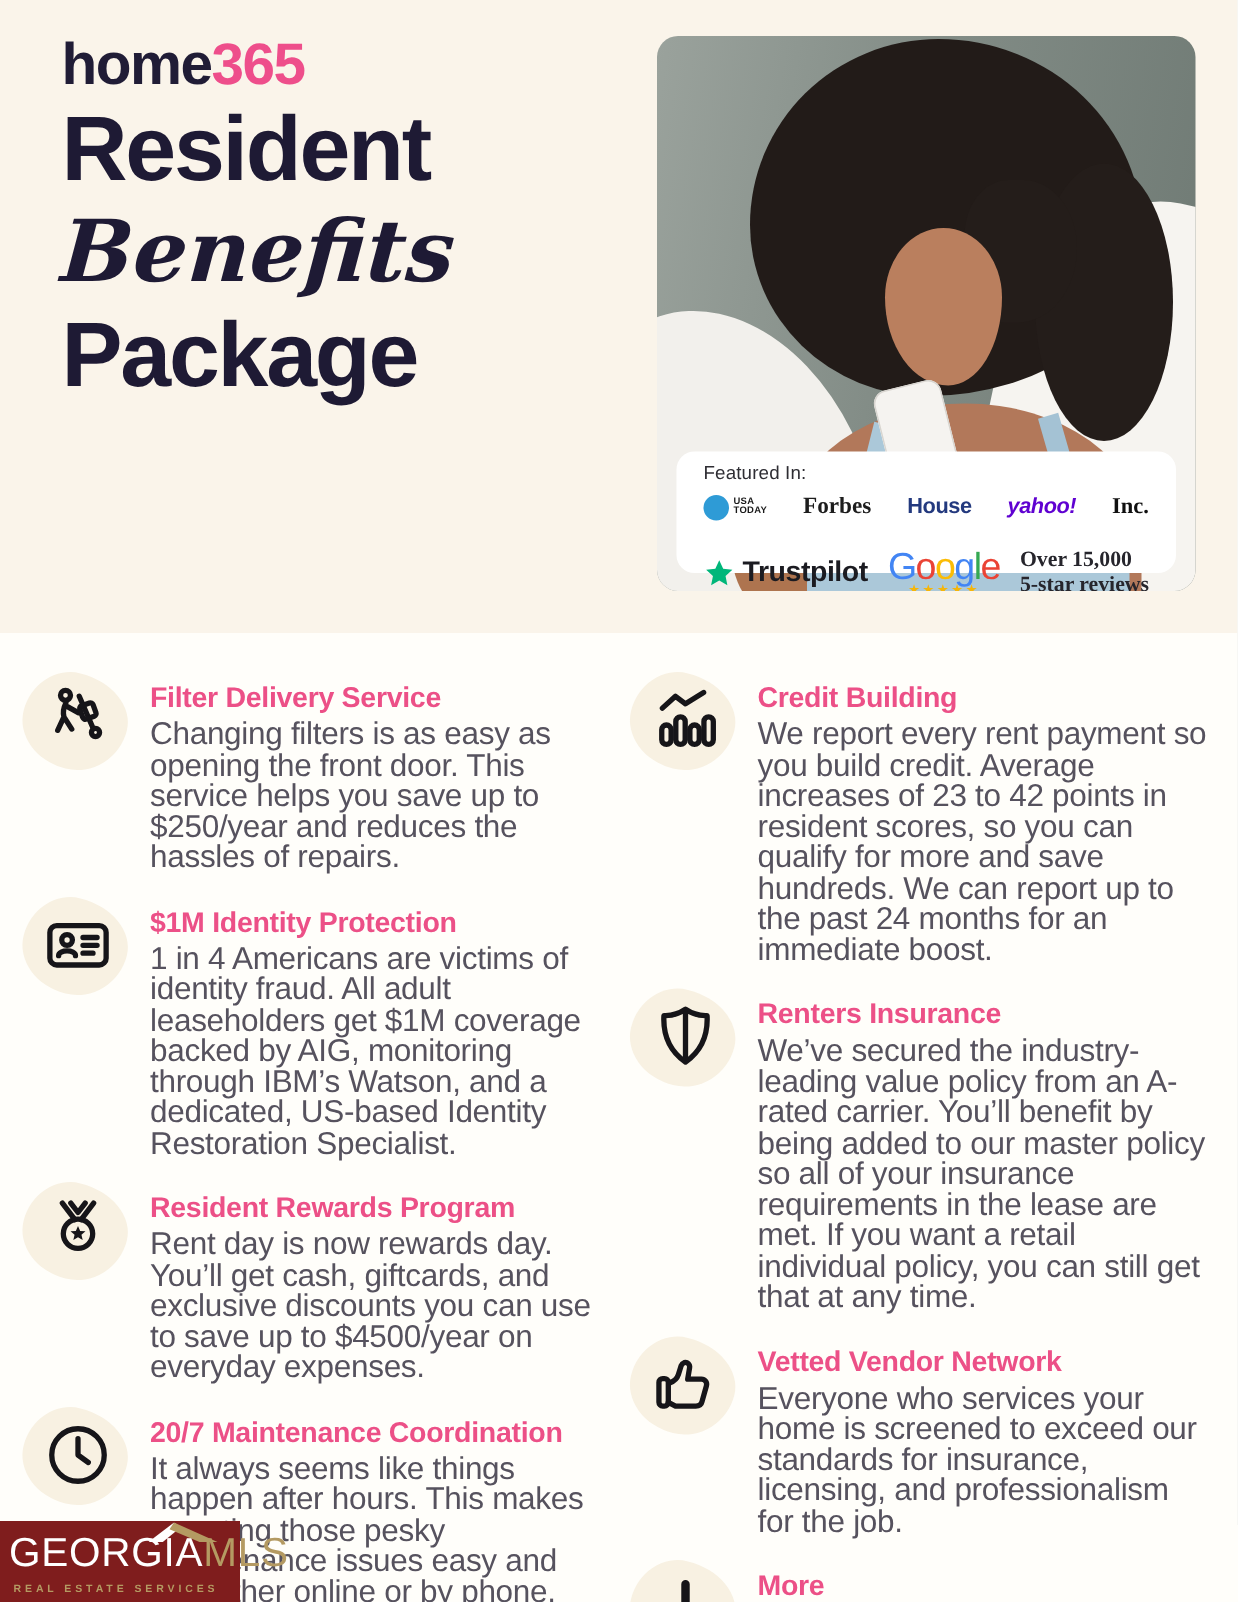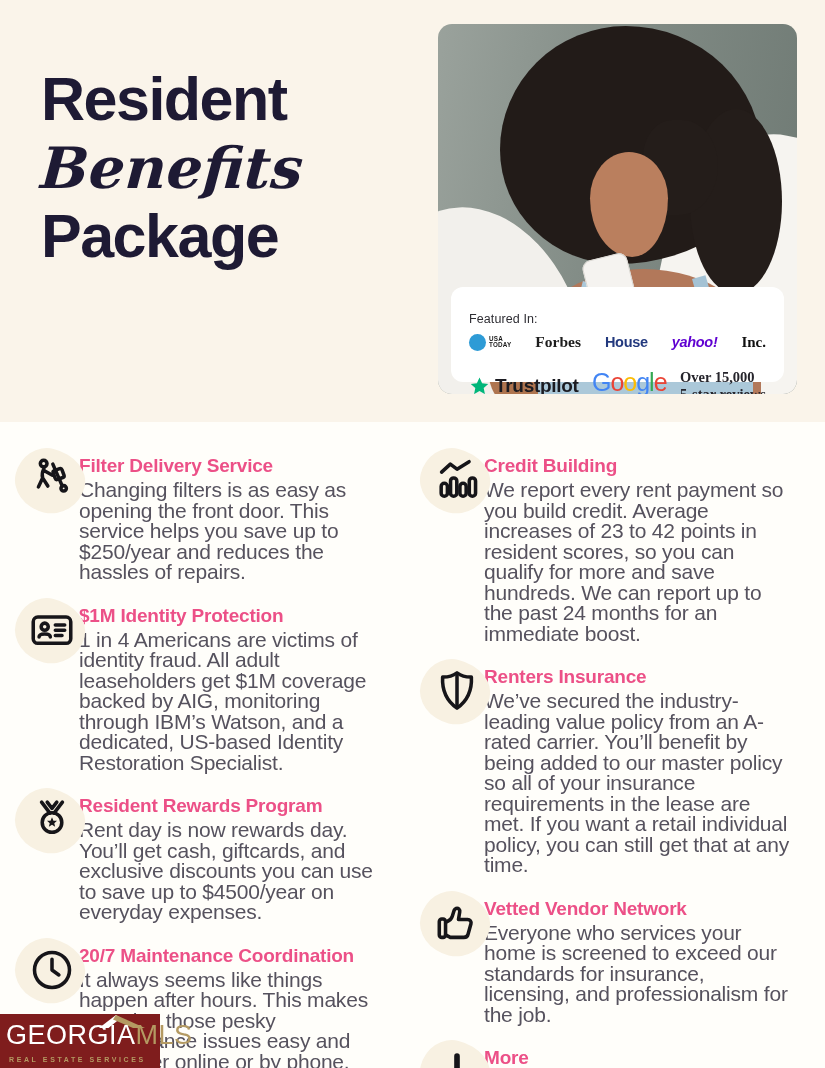--- a/index.html
+++ b/index.html
@@ -27,21 +27,21 @@
   .photo .strap-l { position:absolute; left:138px; top:258px; width:14px; height:55px; background:#ABC8D9; transform:rotate(14deg); }
   .photo .strap-r { position:absolute; left:262px; top:252px; width:14px; height:60px; background:#A4C2D4; transform:rotate(-16deg); }
   .photo .face { position:absolute; left:148px; top:105px; width:104px; height:128px; background:#BA7F5E; border-radius:50% 50% 46% 54% / 48% 48% 52% 52%; }
   .photo .hair { position:absolute; left:62px; top:2px; width:262px; height:238px; background:#221B18; border-radius:48% 52% 55% 45% / 52% 55% 45% 48%; }
   .photo .hair2 { position:absolute; left:252px; top:85px; width:92px; height:185px; background:#241D1A; border-radius:50%; }
   .photo .hair3 { position:absolute; left:205px; top:96px; width:75px; height:95px; background:#241D1A; border-radius:45% 55% 60% 40%; }
   .photo .face-front { position:absolute; left:152px; top:128px; width:78px; height:105px; background:#BA7F5E; border-radius:50% 50% 46% 54% / 44% 44% 56% 56%; }
   .photo .phone { position:absolute; left:150px; top:232px; width:46px; height:66px; background:#F5F3F0; border-radius:9px; transform:rotate(-14deg); box-shadow:0 0 0 1px #d8d5d0 inset; }
 
   
-  .badge { position:absolute; left:13px; right:13px; bottom:12px; height:95px; background:#FFFFFF; border-radius:12px; padding:25px 18px 8px 18px; }
+  .badge { position:absolute; left:13px; right:13px; bottom:12px; height:81px; background:#FFFFFF; border-radius:12px; padding:7px 18px 8px 18px; }
   .badge .feat-label { font-size:12.5px; color:#2E2D33; letter-spacing:0.1px; }
   .badge .row1 { display:flex; align-items:center; justify-content:space-between; margin-top:7px; }
   .badge .row2 { display:flex; align-items:center; justify-content:space-between; margin-top:18px; }
   .usat { display:flex; align-items:center; gap:3px; }
   .usat-dot { width:17px; height:17px; border-radius:50%; background:#2E9BD6; }
   .usat-text { font-size:6.3px; font-weight:700; color:#1A1A1A; line-height:6.5px; white-space:pre-line; letter-spacing:0.2px; }
   .forbes { font-family:"Liberation Serif", serif; font-weight:700; font-size:15.5px; color:#1D1D1D; }
   .houselogo { font-weight:800; font-size:14.5px; color:#23397E; letter-spacing:-0.3px; }
   .yahoo { font-weight:700; font-style:italic; font-size:14.5px; color:#5F01D1; letter-spacing:-0.3px; }
   .inclogo { font-family:"Liberation Serif", serif; font-weight:700; font-size:15px; color:#101010; }
@@ -49,21 +49,21 @@
   .google-logo { text-align:center; }
   .g-word { font-size:25px; font-weight:500; letter-spacing:-1px; line-height:22px; }
   .g-stars { font-size:9px; letter-spacing:1.5px; color:#F5B50A; line-height:9px; }
   .reviews { font-size:14.5px; font-weight:600; color:#26252C; line-height:17px; white-space:pre-line;font-family:Liberation Serif, serif; }
 
   
   .benefits { position:absolute; top:422px; left:0; width:825px; height:646px; background:#FFFEFA; display:flex; padding:33px 20px 0 27px; }
   .col { display:flex; flex-direction:column; }
   .col-left { width:405px; flex:none; }
   .col-right { flex:1; }
-  .benefit { display:flex; margin-bottom:22px; }
+  .benefit { display:flex; gap:21px; margin-bottom:22px; }
   .b-iconwrap { width:52px; height:52px; flex:none; position:relative; color:#161519; }
   .b-iconwrap::before { content:""; position:absolute; left:-12px; top:-6px; width:70px; height:64px; background:#F8F1E2; border-radius:44% 56% 48% 52% / 52% 46% 54% 48%; transform:rotate(14deg); }
   .b-iconwrap svg { position:relative; width:50px; height:50px; }
   .b-content { max-width:308px; }
   .b-title { font-size:19px; font-weight:600; color:#EC5087; letter-spacing:-0.2px; margin-bottom:3px; }
   .b-desc { font-size:21px; color:#56525E; line-height:20.5px; letter-spacing:-0.2px; }
 
   
   .mls { position:absolute; left:0; bottom:0; width:160px; height:54px; background:#7f1d1d; }
   .mls .mls-row { position:absolute; left:6px; top:8px; font-size:27px; letter-spacing:0.5px; line-height:27px; white-space:nowrap; }
@@ -126,20 +126,23 @@
     </symbol>
     <symbol id="ic-plus" viewBox="0 0 24 24" fill="none" stroke="currentColor" stroke-width="2.7" stroke-linecap="round">
       <path d="M12 4.4 V19.6 M4.4 12 H19.6"></path>
     </symbol>
   </defs>
 </svg>
 
 <div class="page">
 
   <div class="hero">
+    <div class="logo">
+      <span class="lp">home</span><span class="ls">365</span>
+    </div>
     <div class="title">
       <div class="t-line">Resident</div>
       <div class="t-script">Benefits</div>
       <div class="t-line">Package</div>
     </div>
 
     <div class="photo">
       <div class="pillow-l"></div>
       <div class="pillow-r"></div>
       <div class="shoulders"></div>

